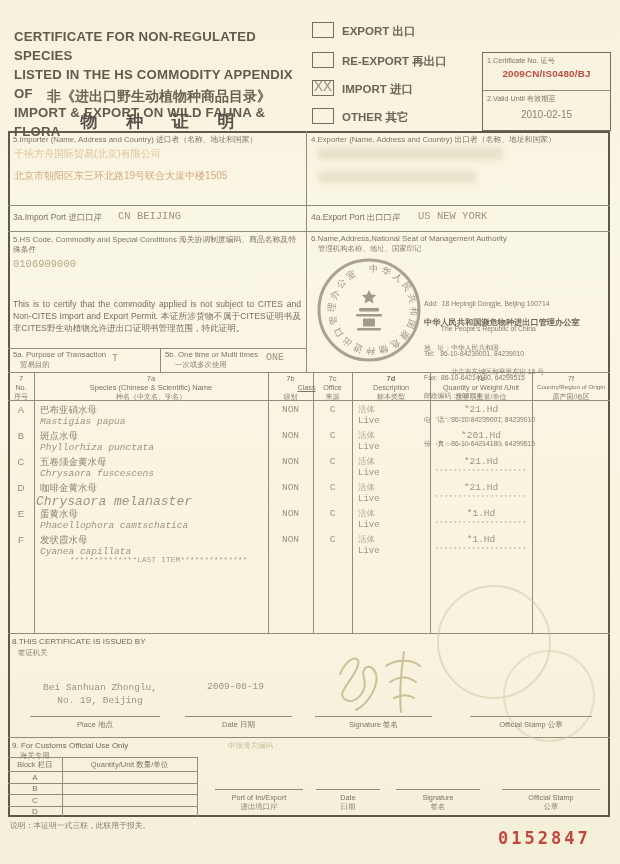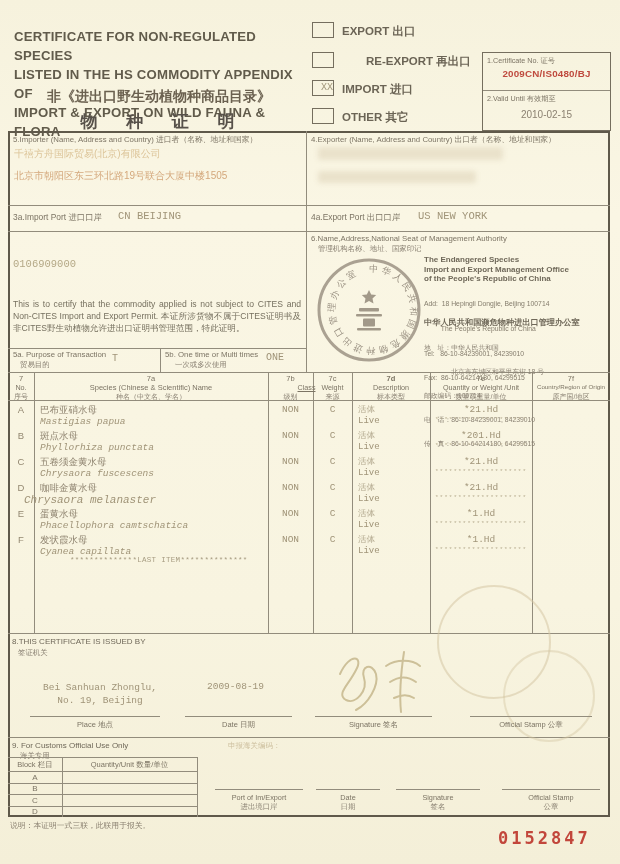--- a/index.html
+++ b/index.html
@@ -32,24 +32,24 @@
   <div class="abs b c" style="left:0;top:110px;width:318px;font-size:17px;color:#57514a;word-spacing:18px;letter-spacing:3px;">物 种 证 明</div>
 
   <div class="cb" style="left:312px;top:22px;">
       <div class="c typed" style="font-size:9px;line-height:13px;"></div>
     </div>
   <div class="abs b" style="left:342px;top:24px;font-size:11.5px;color:#6b6455;">EXPORT 出口</div>
 
   <div class="cb" style="left:312px;top:52px;">
       <div class="c typed" style="font-size:9px;line-height:13px;"></div>
     </div>
-  <div class="abs b" style="left:342px;top:54px;font-size:11.5px;color:#6b6455;margin-left:24px;">RE-EXPORT 再出口</div>
+  <div class="abs b" style="left:342px;top:54px;font-size:11.5px;color:#6b6455;">RE-EXPORT 再出口</div>
 
   <div class="cb" style="left:312px;top:80px;">
-      <div class="c typed" style="font-size:10px;line-height:13px;text-align:right;">XX</div>
+      <div class="c typed" style="font-size:15px;line-height:13px;">XX</div>
     </div>
   <div class="abs b" style="left:342px;top:82px;font-size:11.5px;color:#6b6455;">IMPORT 进口</div>
 
   <div class="cb" style="left:312px;top:108px;">
       <div class="c typed" style="font-size:9px;line-height:13px;"></div>
     </div>
   <div class="abs b" style="left:342px;top:110px;font-size:11.5px;color:#6b6455;">OTHER 其它</div>
 
   <div class="abs" style="left:482px;top:52px;width:127px;height:77px;border:1.5px solid #756e5e;">
     <div class="abs lbl" style="left:4px;top:3px;font-size:7.2px;">1.Certificate No. 证号</div>
@@ -84,20 +84,21 @@
 
   <div class="abs lbl" style="left:311px;top:134px;width:295px;">4.Exporter (Name, Address and Country) 出口者（名称、地址和国家）</div>
   <div class="blurbar" style="left:318px;top:147px;width:185px;height:13px;"></div>
   <div class="blurbar" style="left:318px;top:171px;width:158px;height:12px;"></div>
 
   <div class="abs lbl" style="left:13px;top:212px;font-size:8.4px;">3a.Import Port 进口口岸</div>
   <div class="abs typed" style="left:118px;top:210px;font-size:10.5px;">CN  BEIJING</div>
   <div class="abs lbl" style="left:311px;top:212px;font-size:8.4px;">4a.Export Port 出口口岸</div>
   <div class="abs typed" style="left:418px;top:210px;font-size:10.5px;">US  NEW YORK</div>
 
+  <div class="abs lbl" style="left:13px;top:235px;width:288px;line-height:10px;">5.HS Code, Commodity and Special Conditions 海关协调制度编码、商品名称及特殊条件</div>
   <div class="abs typed" style="left:13px;top:258px;font-size:10.5px;color:#b4a886;">0106909000</div>
   <div class="abs" style="left:13px;top:298px;width:288px;font-size:8.6px;line-height:12px;text-align:justify;color:#76705f;">This is to certify that the commodity applied is not subject to CITES and Non-CITES Import and Export Permit. 本证所涉货物不属于CITES证明书及非CITES野生动植物允许进出口证明书管理范围，特此证明。</div>
 
   <div class="abs lbl" style="left:13px;top:350px;">5a. Purpose of Transaction</div>
   <div class="abs lblcn" style="left:20px;top:360px;">贸易目的</div>
   <div class="abs typed" style="left:112px;top:353px;font-size:10px;">T</div>
   <div class="abs lbl" style="left:165px;top:350px;">5b. One time or Multi times</div>
   <div class="abs lblcn" style="left:175px;top:360px;">一次或多次使用</div>
   <div class="abs typed" style="left:266px;top:352px;font-size:10px;">ONE</div>
 
@@ -114,25 +115,20 @@
     </text>
     <g fill="#93897a" opacity="0.85">
       <path d="M56 36 l2.2 4.6 5 .5 -3.7 3.4 1 4.9 -4.5 -2.5 -4.5 2.5 1 -4.9 -3.7 -3.4 5 -.5 z"></path>
       <rect x="46" y="54" width="20" height="3.4" rx="1"></rect>
       <rect x="43" y="60" width="26" height="2.6" rx="1"></rect>
       <rect x="50" y="64.5" width="12" height="8" rx="1"></rect>
       <rect x="44" y="74" width="24" height="2.4" rx="1"></rect>
     </g>
   </svg>
 
-  <div class="abs b" style="left:424px;top:255px;font-size:8px;line-height:9.5px;color:#6f6859;">
-    <div>The Endangered Species</div>
-    <div>Import and Export Management Office</div>
-    <div>of the People's Republic of China</div>
-  </div>
   <div class="abs" style="left:424px;top:284px;font-size:6.8px;line-height:8.2px;color:#847c6c;white-space:pre;">
     <div>Add:  18 Hepingli Dongjie, Beijing 100714</div>
     <div>         The People's Republic of China</div>
     <div>Tel:   86-10-84239001, 84239010</div>
     <div>Fax:  86-10-64214180, 64299515</div>
   </div>
   <div class="abs b" style="left:424px;top:317px;font-size:8.2px;color:#6f6859;">中华人民共和国濒危物种进出口管理办公室</div>
   <div class="abs" style="left:424px;top:328px;font-size:6.8px;line-height:8px;color:#8a8173;white-space:pre;">
     <div>地　址：中华人民共和国</div>
     <div>　　　　北京市东城区和平里东街 18 号</div>
@@ -145,21 +141,21 @@
   <div class="abs c" style="left:34px;top:374px;width:234px;font-size:7.5px;color:#7c7464;">7a</div>
   <div class="abs c" style="left:268px;top:374px;width:45px;font-size:7.5px;color:#7c7464;">7b</div>
   <div class="abs c" style="left:313px;top:374px;width:39px;font-size:7.5px;color:#7c7464;">7c</div>
   <div class="abs c" style="left:352px;top:374px;width:78px;font-size:7.5px;color:#7c7464;font-weight:bold;">7d</div>
   <div class="abs c" style="left:430px;top:374px;width:102px;font-size:7.5px;color:#7c7464;">7e</div>
   <div class="abs c" style="left:532px;top:374px;width:78px;font-size:7.5px;color:#7c7464;">7f</div>
 
   <div class="abs c" style="left:8px;top:383px;width:26px;font-size:7.2px;color:#7c7464;">No.</div>
   <div class="abs c" style="left:34px;top:383px;width:234px;font-size:7.5px;color:#7c7464;">Species (Chinese &amp; Scientific) Name</div>
   <div class="abs c" style="left:284px;top:383px;width:45px;font-size:7.2px;color:#7c7464;text-decoration:underline;">Class</div>
-  <div class="abs c" style="left:313px;top:383px;width:39px;font-size:7.2px;color:#7c7464;">Weight</div>
+  <div class="abs c" style="left:313px;top:383px;width:39px;font-size:7.2px;color:#7c7464;">Office</div>
   <div class="abs c" style="left:352px;top:383px;width:78px;font-size:7.2px;color:#7c7464;">Description</div>
   <div class="abs c" style="left:430px;top:383px;width:102px;font-size:7.2px;color:#7c7464;">Quantity or Weight /Unit</div>
   <div class="abs c" style="left:532px;top:383px;width:78px;font-size:6.2px;color:#7c7464;">Country/Region of Origin</div>
 
   <div class="abs c lblcn" style="left:8px;top:392px;width:26px;font-size:7px;">序号</div>
   <div class="abs c lblcn" style="left:34px;top:392px;width:234px;font-size:7px;">种名（中文名、学名）</div>
   <div class="abs c lblcn" style="left:268px;top:392px;width:45px;font-size:7px;">级别</div>
   <div class="abs c lblcn" style="left:313px;top:392px;width:39px;font-size:7px;">来源</div>
   <div class="abs c lblcn" style="left:352px;top:392px;width:78px;font-size:7px;">标本类型</div>
   <div class="abs c lblcn" style="left:430px;top:392px;width:102px;font-size:7px;">数量或重量/单位</div>
@@ -197,21 +193,21 @@
     <div class="abs c typed" style="left:305px;width:39px;top:1px;font-size:9.5px;">C</div>
     <div class="abs" style="left:350px;top:1px;font-size:8.5px;color:#b3a98f;">活体</div>
     <div class="abs typed" style="left:350px;top:13px;font-size:9px;">Live</div>
     <div class="abs c typed" style="left:422px;width:102px;top:1px;font-size:9.5px;">*21.Hd</div>
     <div class="abs c typed" style="left:422px;width:102px;top:13px;font-size:6px;letter-spacing:1px;color:#b9ae92;">********************</div>
   </div>
 
   <div class="abs" style="left:8px;top:481px;width:602px;height:26px;">
     <div class="abs c" style="left:0;width:26px;top:1px;font-size:9.5px;color:#938871;">D</div>
     <div class="abs" style="left:32px;top:1px;font-size:9.5px;color:#8f8470;">咖啡金黄水母</div>
-    <div class="abs it typed" style="left:16px;top:13px;font-size:11px;">Chrysaora melanaster</div>
+    <div class="abs it typed" style="left:28px;top:13px;font-size:13px;">Chrysaora melanaster</div>
     <div class="abs c typed" style="left:260px;width:45px;top:1px;font-size:9.5px;">NON</div>
     <div class="abs c typed" style="left:305px;width:39px;top:1px;font-size:9.5px;">C</div>
     <div class="abs" style="left:350px;top:1px;font-size:8.5px;color:#b3a98f;">活体</div>
     <div class="abs typed" style="left:350px;top:13px;font-size:9px;">Live</div>
     <div class="abs c typed" style="left:422px;width:102px;top:1px;font-size:9.5px;">*21.Hd</div>
     <div class="abs c typed" style="left:422px;width:102px;top:13px;font-size:6px;letter-spacing:1px;color:#b9ae92;">********************</div>
   </div>
 
   <div class="abs" style="left:8px;top:507px;width:602px;height:26px;">
     <div class="abs c" style="left:0;width:26px;top:1px;font-size:9.5px;color:#938871;">E</div>

